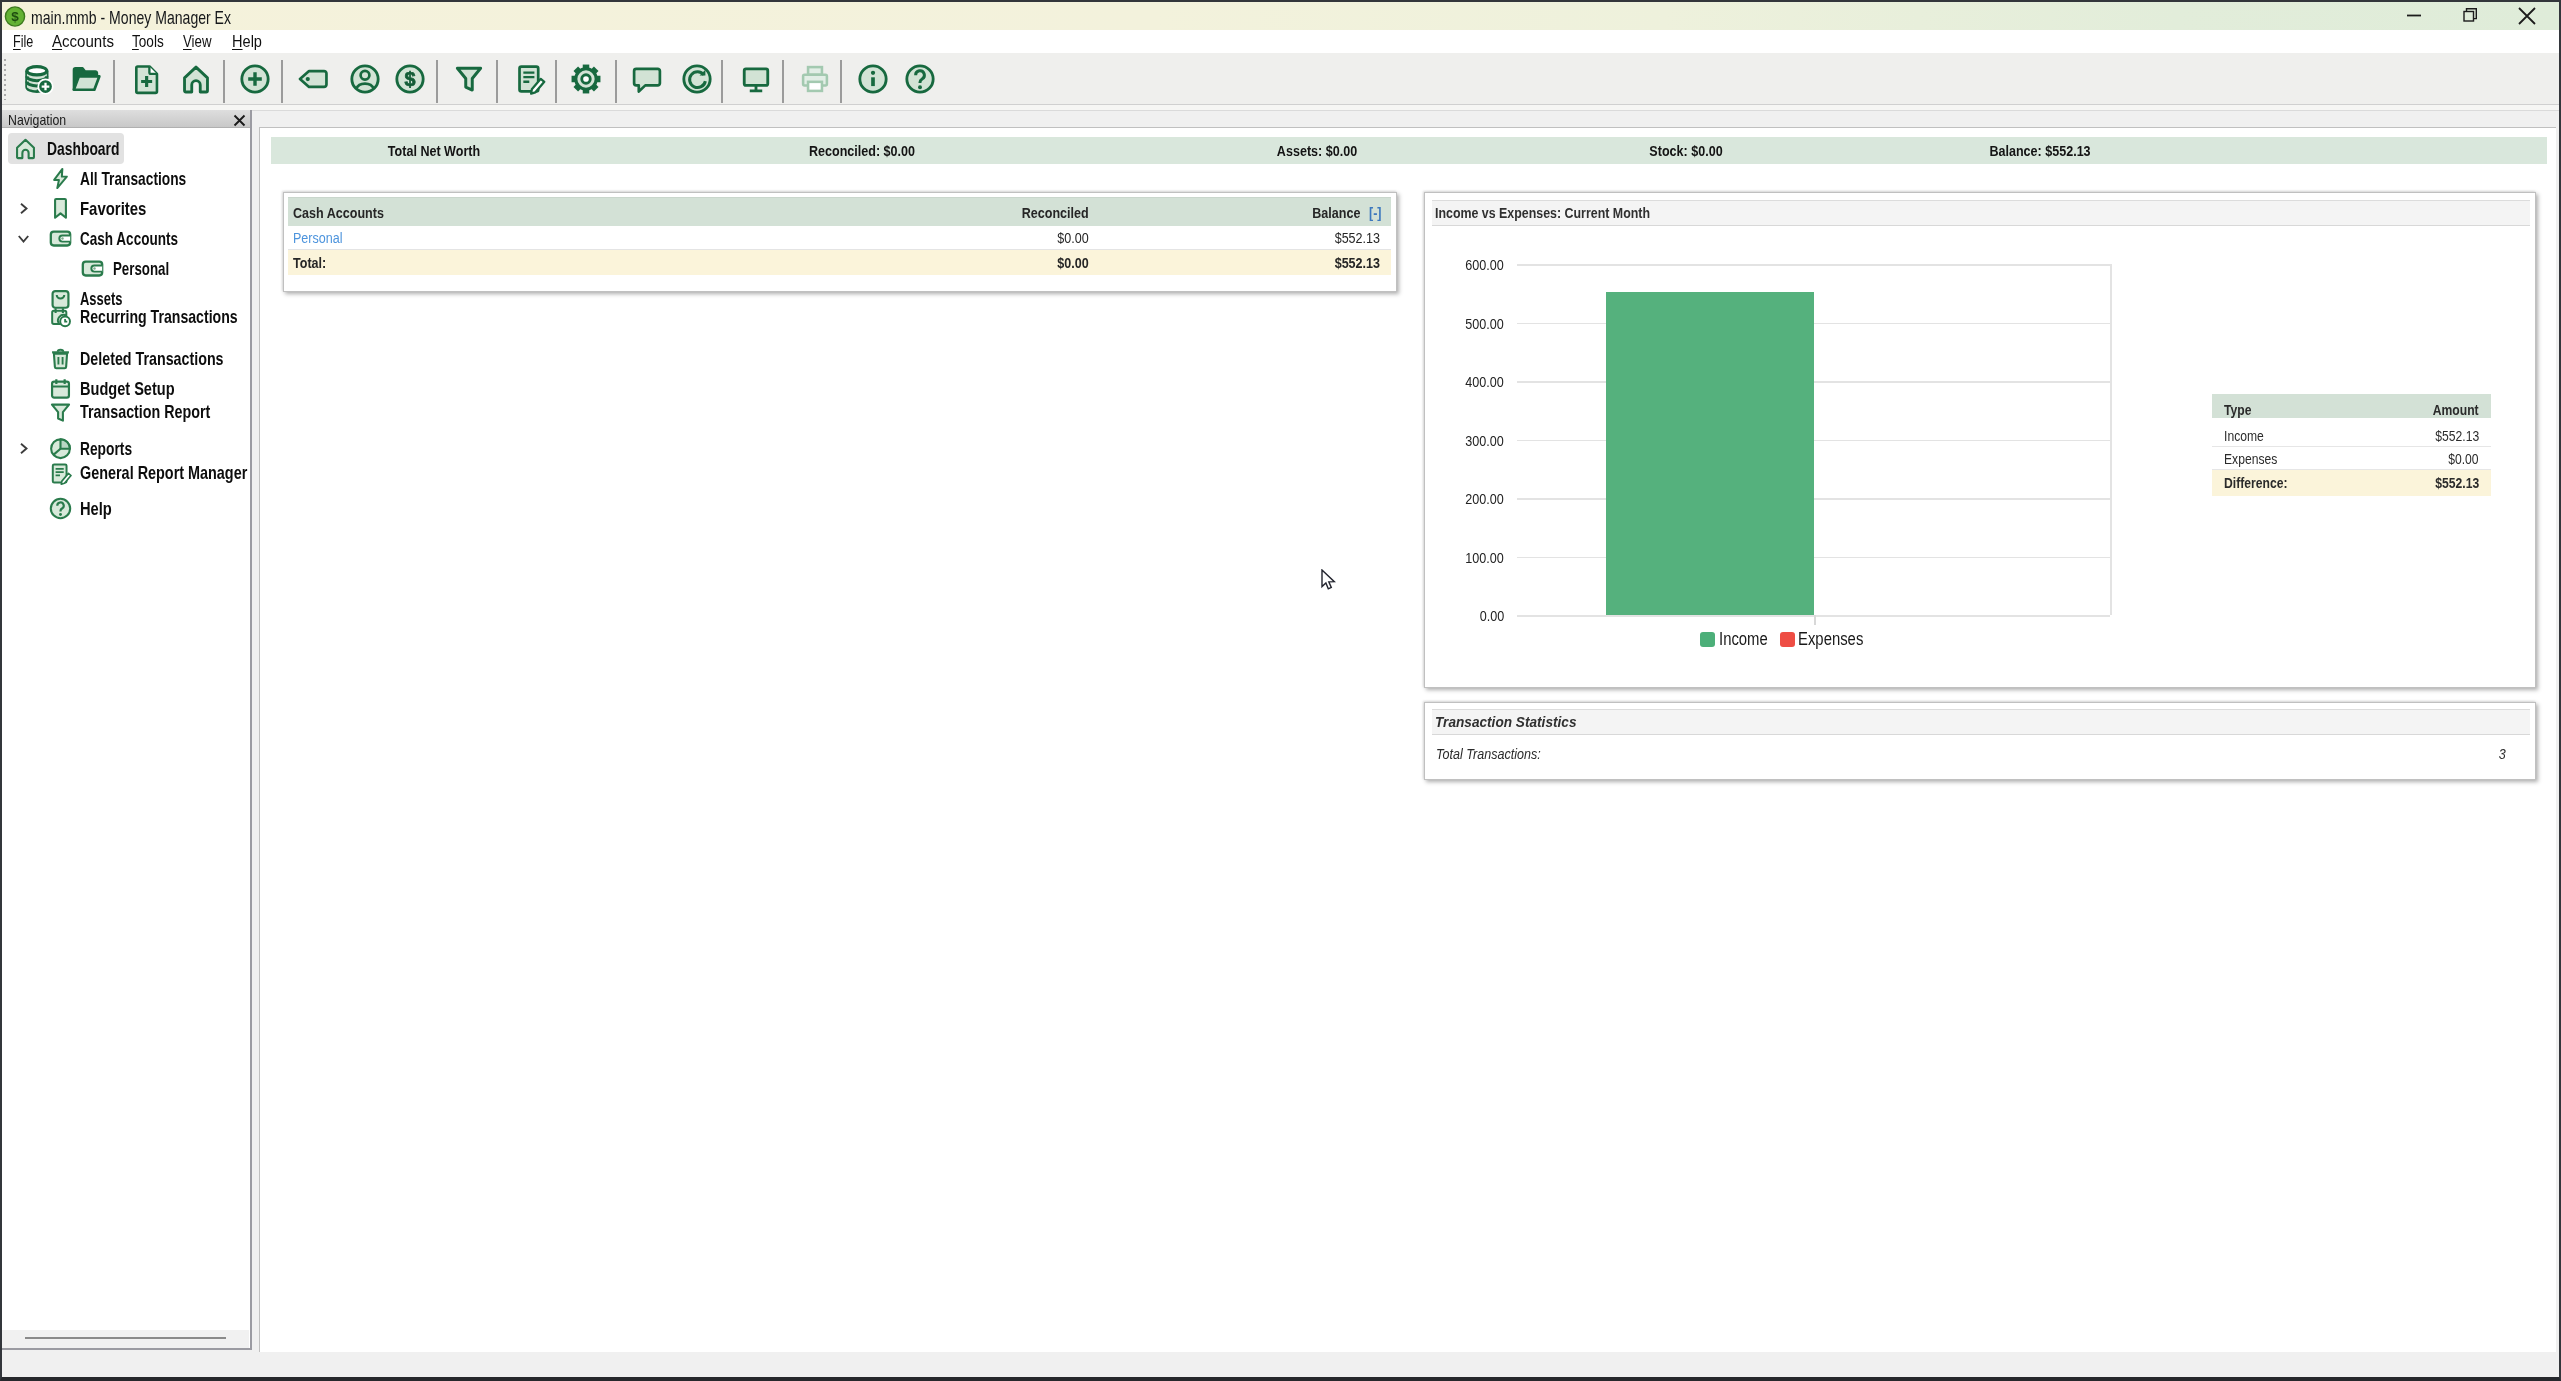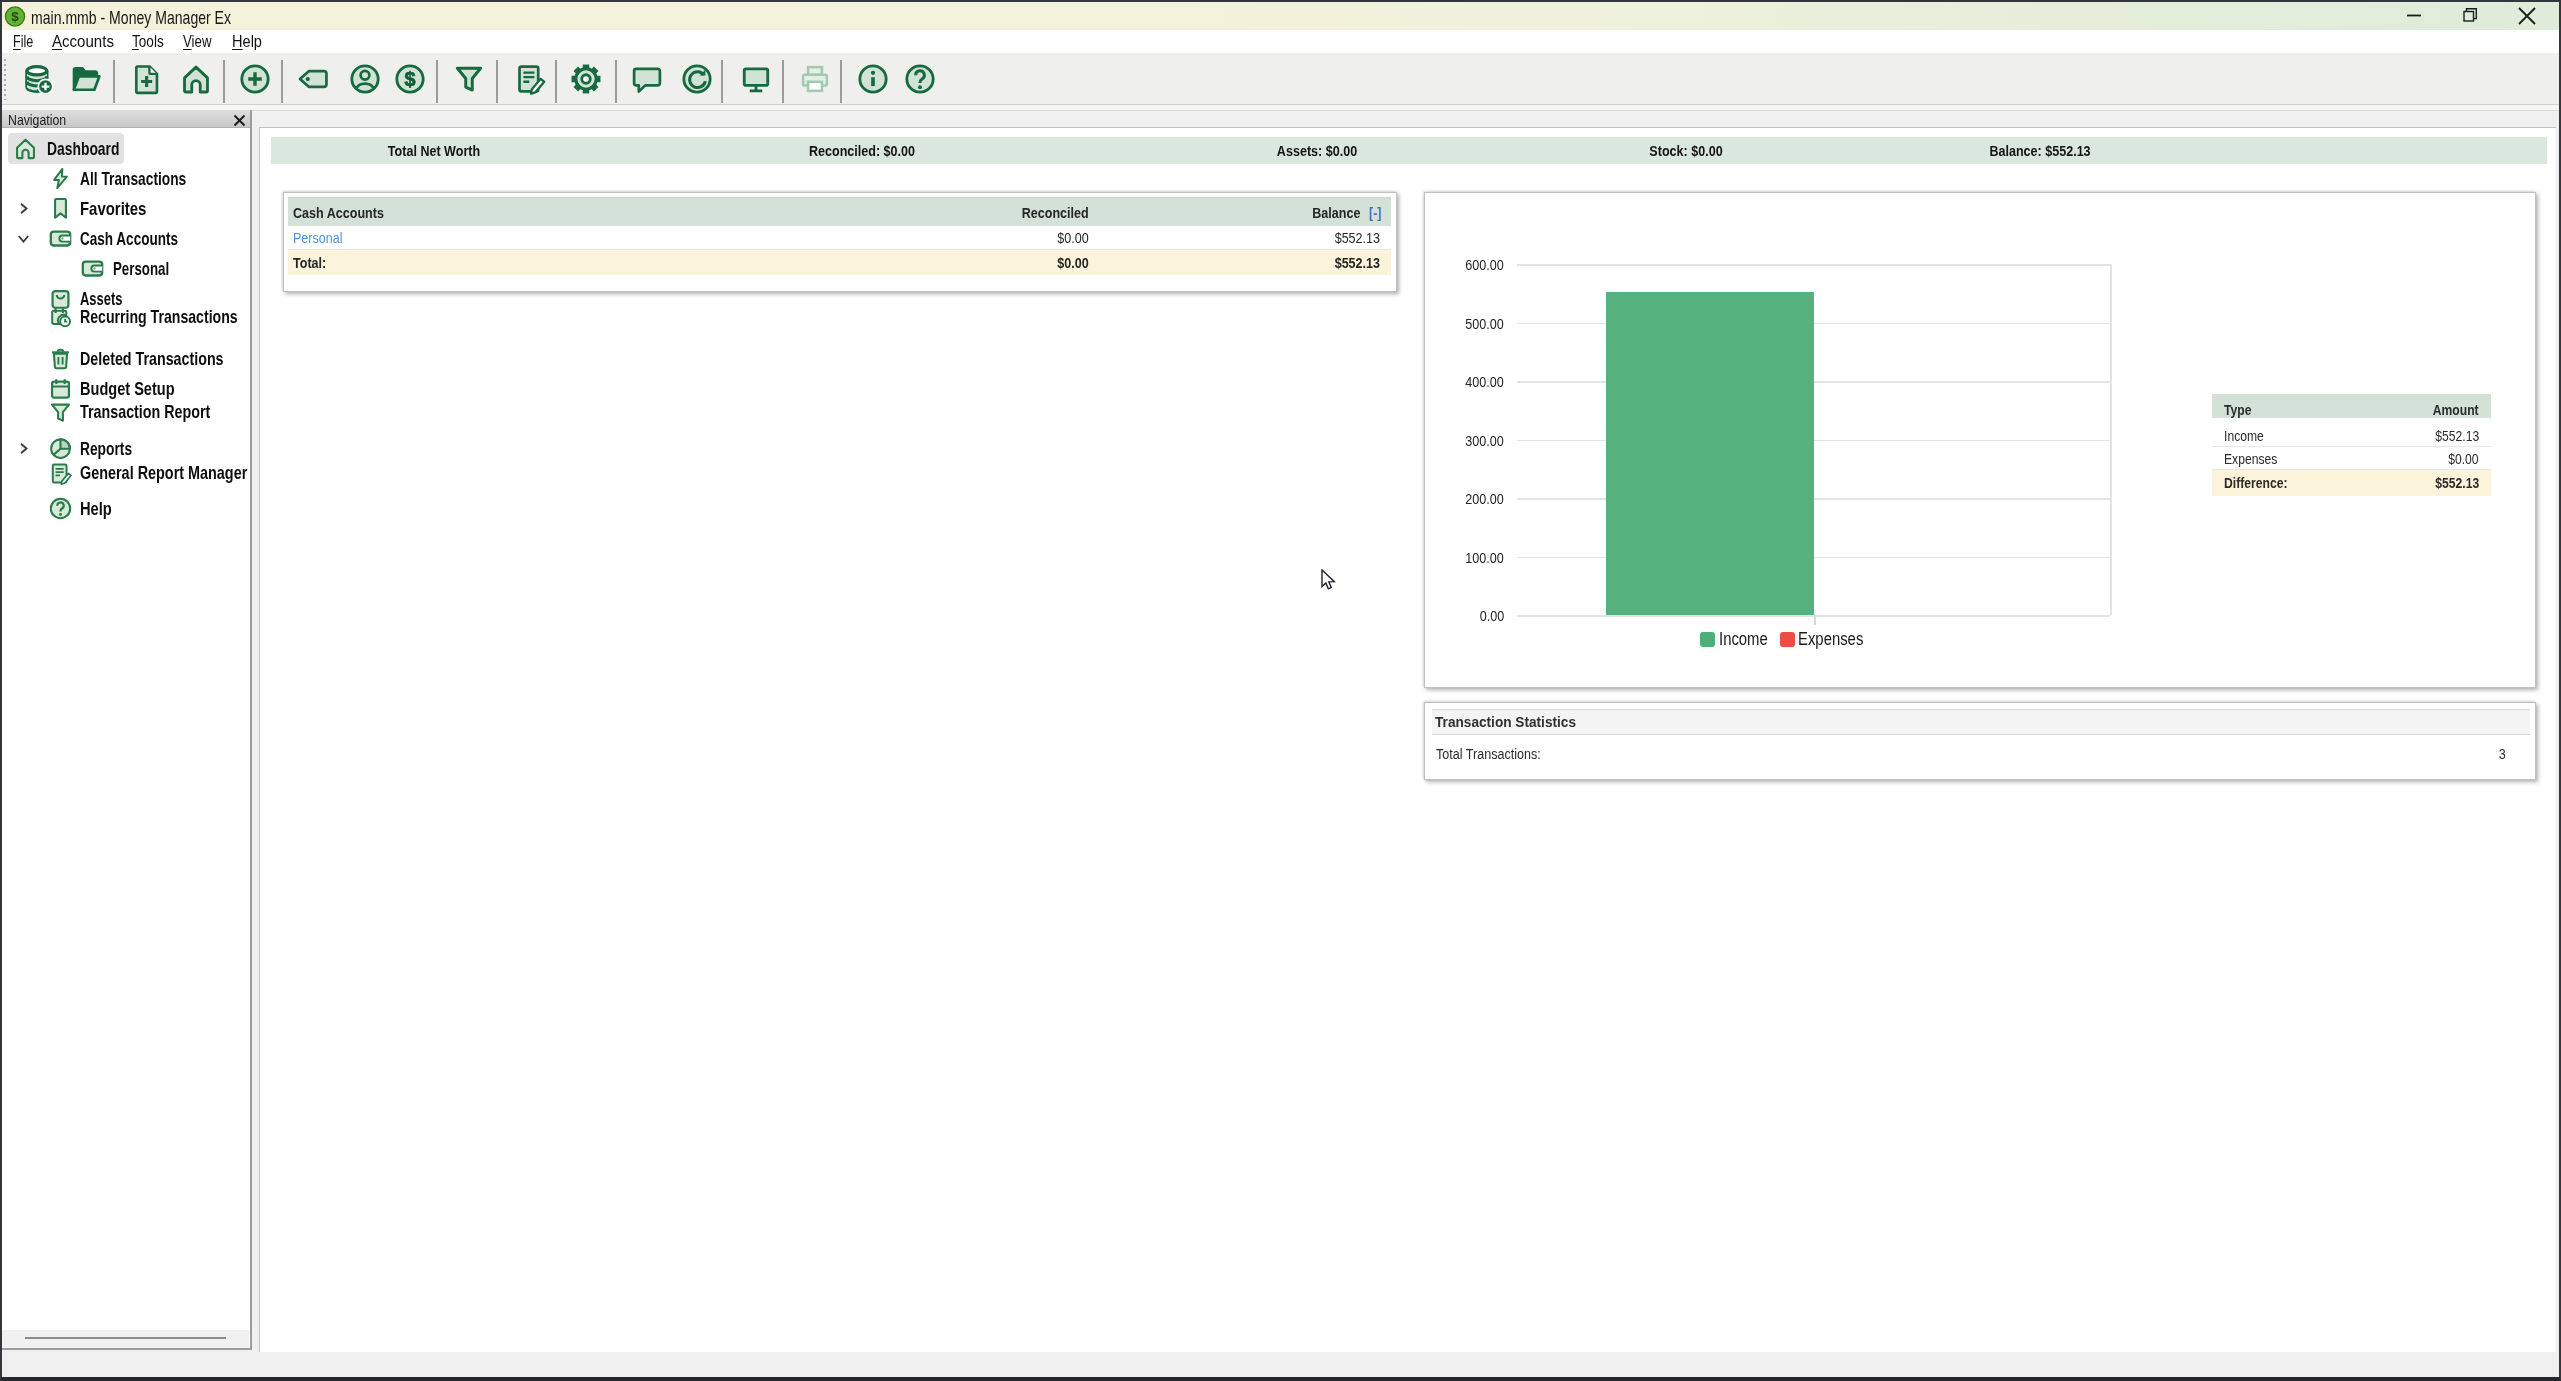--- a/index.html
+++ b/index.html
@@ -66,21 +66,21 @@
   .legsq { position:absolute; width:15px; height:15px; border-radius:3px; }
   .legtxt { position:absolute; font-size:17.5px; color:#191919; white-space:nowrap; transform-origin:0 50%; transform:scaleX(0.85); }
 
   
   #typetable { position:absolute; left:787px; top:201px; width:279px; }
   .tt-row { position:absolute; left:0; width:279px; }
   .tt-txt { position:absolute; font-size:15px; color:#2b2b2b; white-space:nowrap; transform-origin:0 50%; transform:scaleX(0.81); }
   .tt-txt.r { transform-origin:100% 50%; }
 
   
-  #statspanel { left:1164px; top:574px; width:1112px; height:78px; }
+  #statspanel { left:1164px; top:574px; width:1112px; height:78px;font-style:italic; }
   #statshead { left:7px !important; top:6px; width:1098px; height:26px; background:#f4f4f4; border-top:1px solid #dcdcdc; border-bottom:1px solid #d8d8d8; }
 </style>
 </head>
 <body>
 <div id="frame" class="abs"></div>
 
 <div id="titlebar" class="abs">
   <svg class="abs" style="left:2px;top:3px" width="22" height="23" viewBox="0 0 22 23">
     <circle cx="11" cy="11.5" r="9.6" fill="#64b234" stroke="#3c7a1e" stroke-width="1.4"></circle>
     <text x="11" y="16.3" font-size="13.5" font-weight="bold" fill="#1e4d10" text-anchor="middle" font-family="Liberation Sans">$</text>
@@ -347,20 +347,23 @@
       <span class="ca-txt r" style="right:11px;top:3px">$552.13</span>
     </div>
     <div id="cashrow2">
       <span class="ca-txt" style="left:5px;top:4px;font-weight:bold">Total:</span>
       <span class="ca-txt r" style="right:302px;top:4px;font-weight:bold">$0.00</span>
       <span class="ca-txt r" style="right:11px;top:4px;font-weight:bold">$552.13</span>
     </div>
   </div>
 
   <div id="chartpanel" class="panel">
+    <div id="charthead" class="pband">
+        <span class="phtitle" style="transform:translateY(-50%) scaleX(0.80)">Income vs Expenses: Current Month</span>
+      </div>
 
     <div id="plot">
     <span class="ylab" style="right:1031px;top:71px">600.00</span>
     <div class="gline" style="left:92px;top:71px;width:593px"></div>
     <span class="ylab" style="right:1031px;top:129.5px">500.00</span>
     <div class="gline" style="left:92px;top:129.5px;width:593px"></div>
     <span class="ylab" style="right:1031px;top:188px">400.00</span>
     <div class="gline" style="left:92px;top:188px;width:593px"></div>
     <span class="ylab" style="right:1031px;top:246.5px">300.00</span>
     <div class="gline" style="left:92px;top:246.5px;width:593px"></div>

